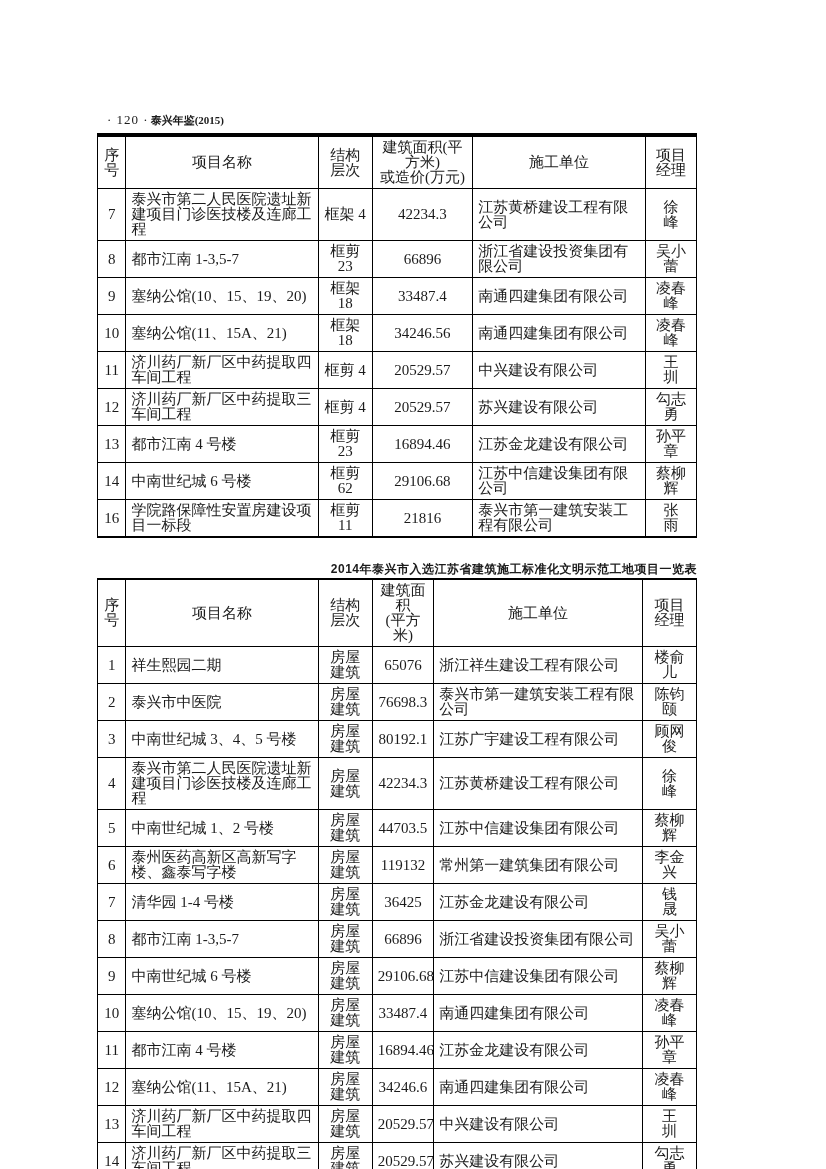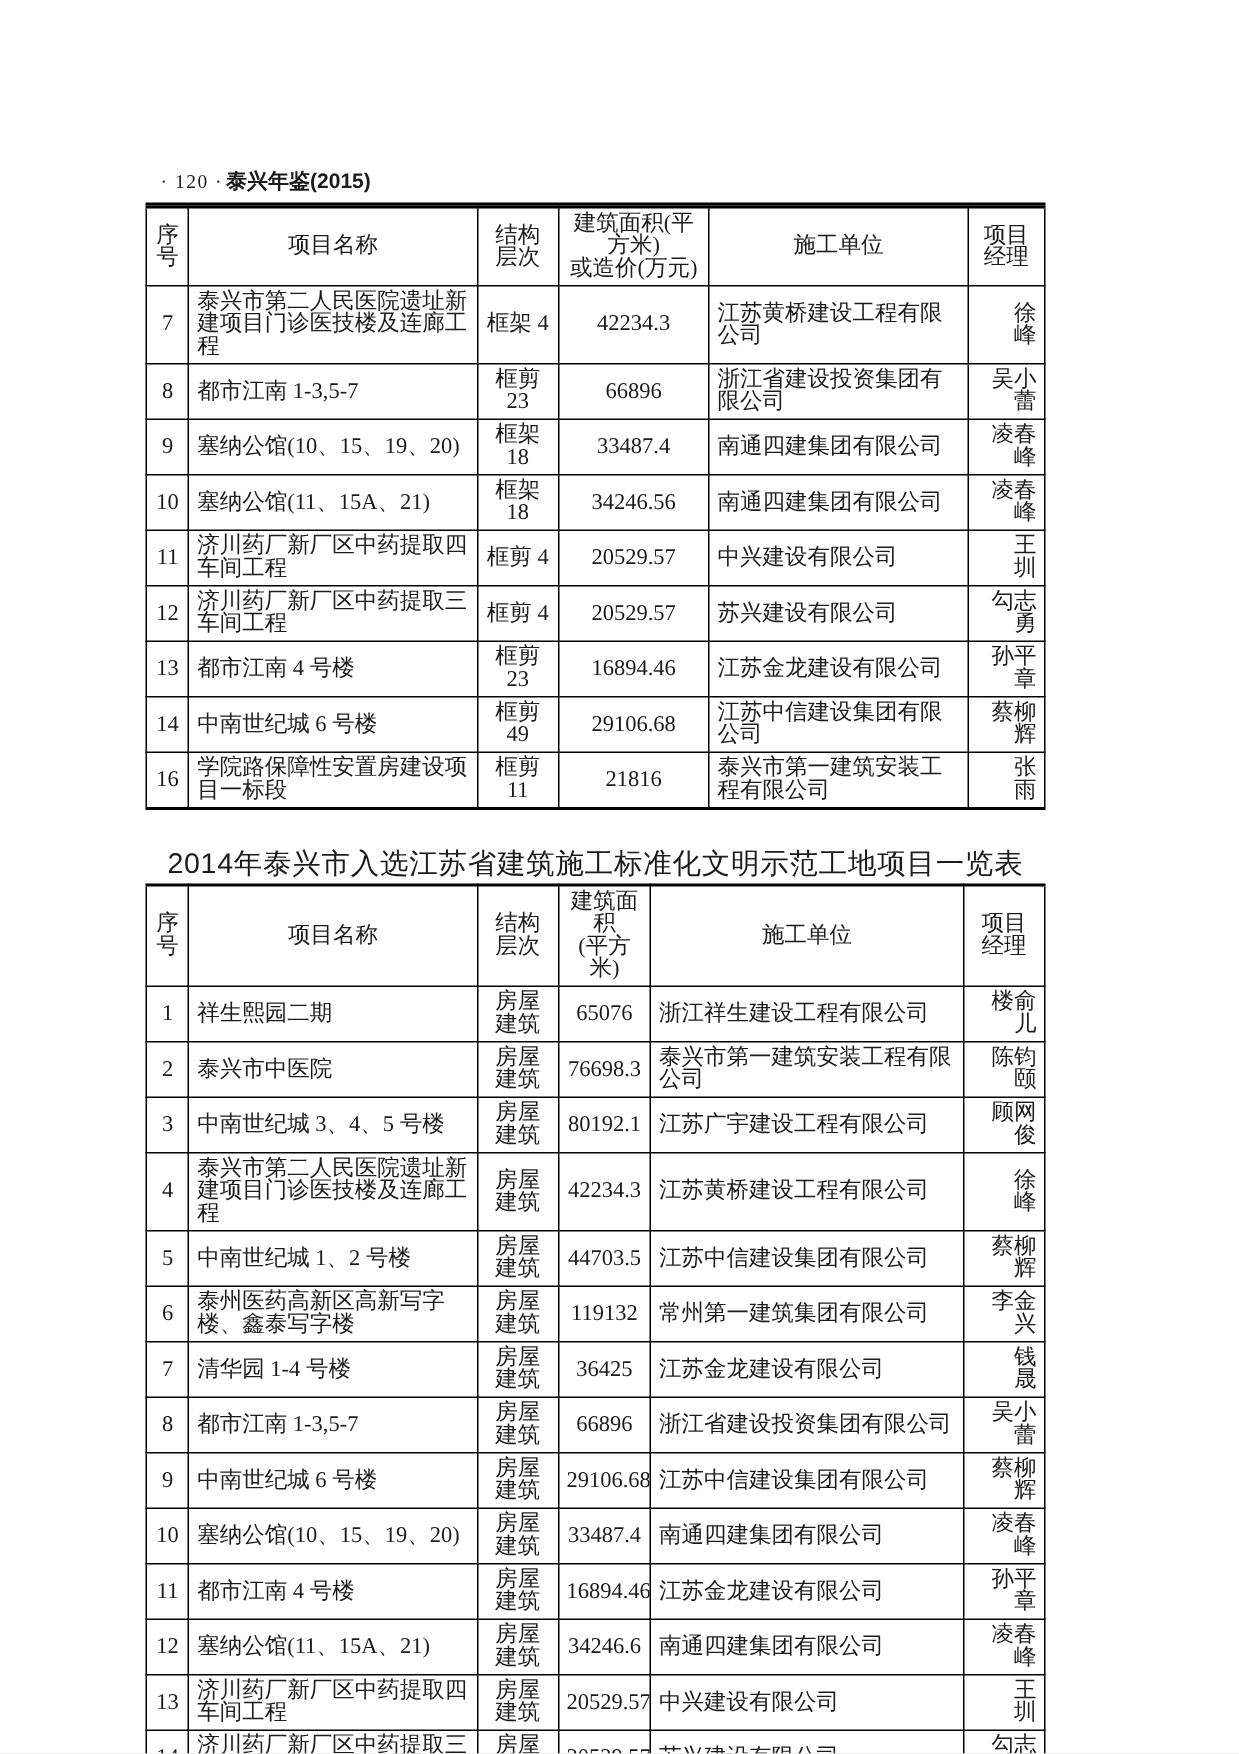--- a/index.html
+++ b/index.html
@@ -10,21 +10,21 @@
     background:#ffffff;
     color:#1b1b1b;
     font-family:"Liberation Serif","DejaVu Serif",serif;
     overflow:hidden;
   }
   .content { position:absolute; left:97px; top:112px; width:600px; }
 
   
   .page-header { display:flex; align-items:baseline; font-size:13px; padding-left:10px; }
   .page-num-wrap { letter-spacing:1px; margin-right:2px; }
-  .book-title { font-family:Liberation Sans, sans-serif; font-weight:bold; font-size:14px; }
+  .book-title { font-family:Liberation Serif, serif; font-weight:bold; font-size:11px; }
   .header-rule { border:none; border-top:2.4px solid #000; margin:5px 0 0 0; }
 
   
   .table-caption { font-style:italic; font-size:12.5px; margin:15px 0 6px 13px; }
 
   
   table.yb {
     width:100%;
     border-collapse:collapse;
     table-layout:fixed;
@@ -42,34 +42,34 @@
   table.yb th {
     font-weight:normal;
     text-align:center;
     white-space:pre-line;
     height:30px;
   }
   table.t8 th { height:32px; }
   table.yb td { height:16px; }
   td.col0, td.col2, td.col3 { text-align:center; }
   td.col1, td.col4 { text-align:left; padding-left:6px; }
-  td.col5 { text-align:right; padding-left:7px; }
+  td.col5 { text-align:center; padding-left:7px; }
 
   
   .t7 col.c0 { width:4.75%; } .t7 col.c1 { width:32.1%; } .t7 col.c2 { width:9.0%; }
   .t7 col.c3 { width:16.8%; } .t7 col.c4 { width:28.8%; } .t7 col.c5 { width:8.55%; }
   .t8 col.c0 { width:4.75%; } .t8 col.c1 { width:32.1%; } .t8 col.c2 { width:9.0%; }
   .t8 col.c3 { width:10.3%; } .t8 col.c4 { width:34.8%; } .t8 col.c5 { width:9.05%; }
 
   
   .section-title {
-    text-align:center;
+    text-align:right;
     font-family:"Liberation Sans","DejaVu Sans",sans-serif;
-    font-weight:normal;
-    font-size:19px;
+    font-weight:bold;
+    font-size:12px;
     margin:23px 0 0 0;
     letter-spacing:0.5px;
   }
   .caption8 { margin-top:9px; }
 </style>
 </head>
 <body>
 
 <div class="page">
   <div class="content">
@@ -155,21 +155,21 @@
             <td class="col0">13</td>
             <td class="col1">都市江南 4 号楼</td>
             <td class="col2">框剪 23</td>
             <td class="col3">16894.46</td>
             <td class="col4">江苏金龙建设有限公司</td>
             <td class="col5">孙平章</td>
           </tr>
           <tr>
             <td class="col0">14</td>
             <td class="col1">中南世纪城 6 号楼</td>
-            <td class="col2">框剪 49</td>
+            <td class="col2">框剪 62</td>
             <td class="col3">29106.68</td>
             <td class="col4">江苏中信建设集团有限公司</td>
             <td class="col5">蔡柳辉</td>
           </tr>
           <tr>
             <td class="col0">16</td>
             <td class="col1">学院路保障性安置房建设项目一标段</td>
             <td class="col2">框剪 11</td>
             <td class="col3">21816</td>
             <td class="col4">泰兴市第一建筑安装工程有限公司</td>

